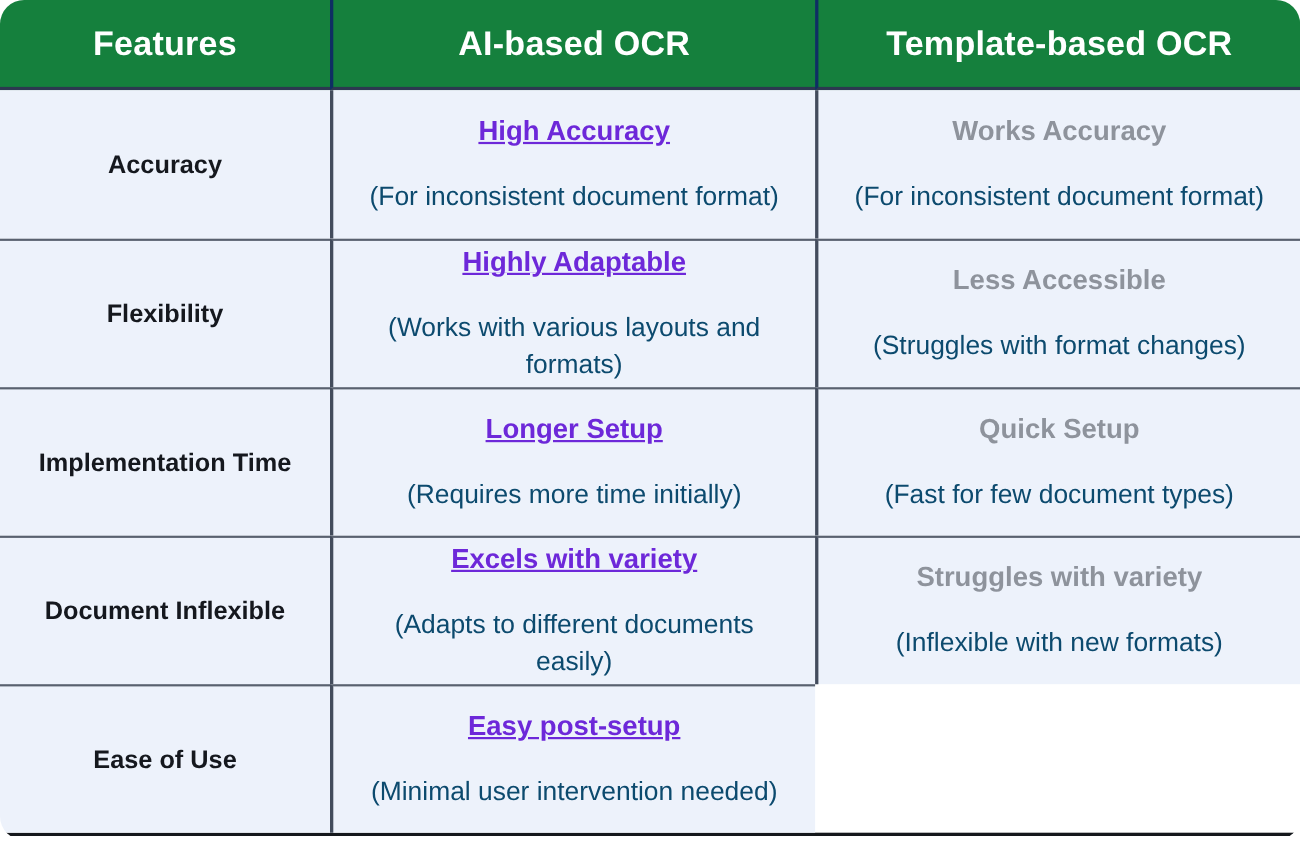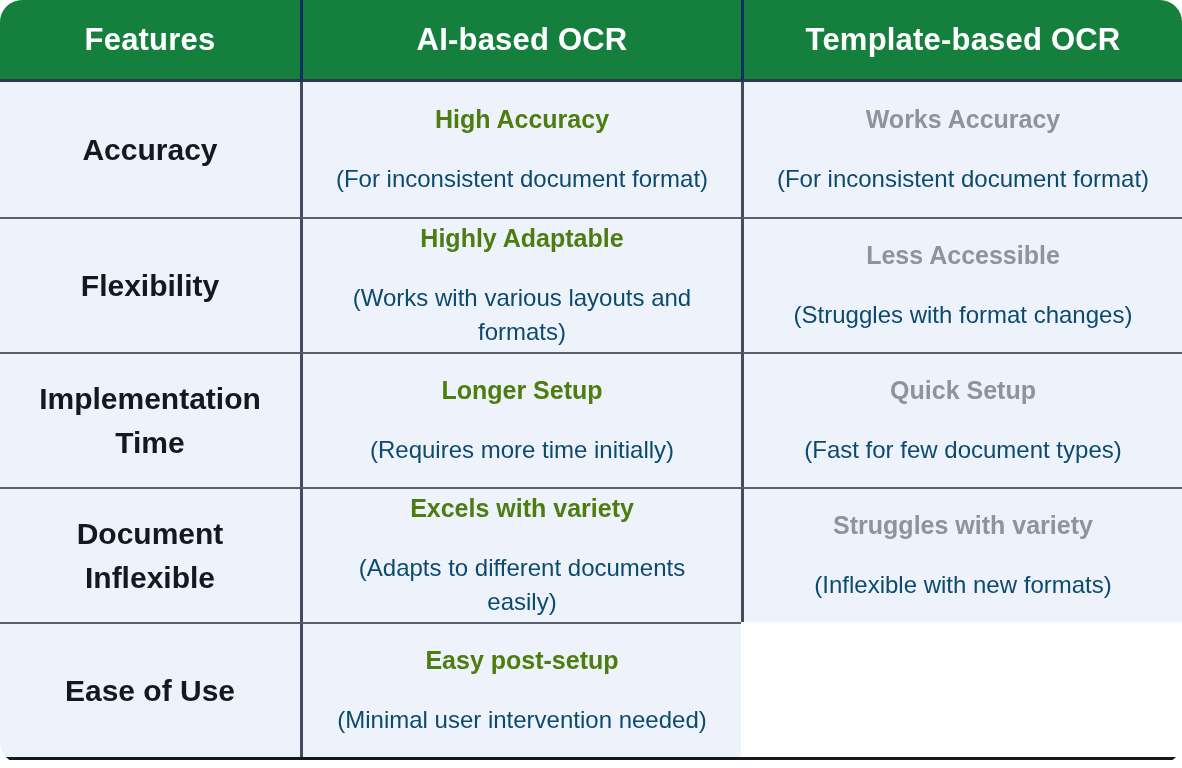--- a/index.html
+++ b/index.html
@@ -33,25 +33,25 @@
   .hcell.vline { border-left: 3px solid #0e2f63; }
   .cell {
     background: #edf2fb;
     display: flex; flex-direction: column;
     align-items: center; justify-content: center;
     text-align: center;
   }
   .cell.vline { border-left: 3px solid #434c5c; }
   .cell.hline { border-top: 2px solid #59616f; }
   .feature {
-    font-size: 30px; font-weight: bold; color: #15181e;
+    font-size: 23px; font-weight: bold; color: #15181e;
     line-height: 1.45; padding: 0 28px;
   }
   .title { font-size: 25px; font-weight: bold; line-height: 1.2; }
-  .title.ai { color: #4d7c0f; }
+  .title.ai { color: #6d28d9; text-decoration: underline; }
   .title.tpl { color: #8e939c; }
   .subtitle {
     font-size: 24px; color: #0c4a6e;
     line-height: 1.38; margin-top: 28px; padding: 0 18px;
   }
   .cell.tight .subtitle { margin-top: 20px; }
 </style>
 </head>
 <body>
 

